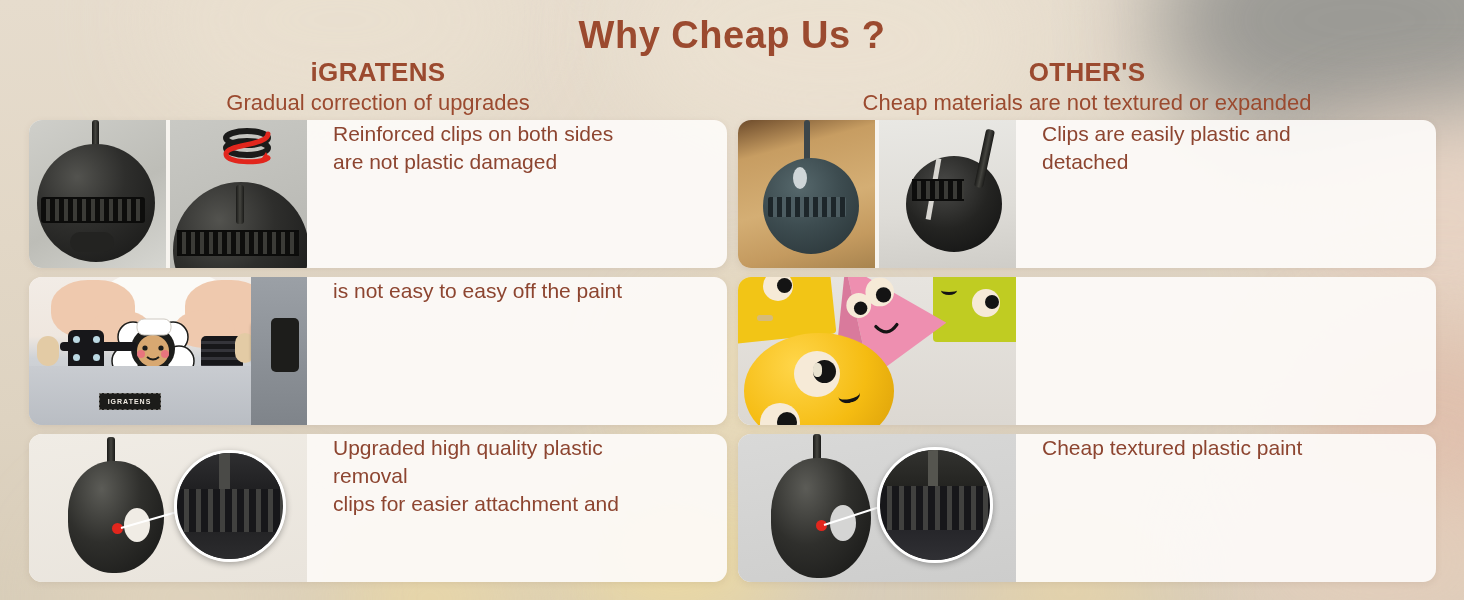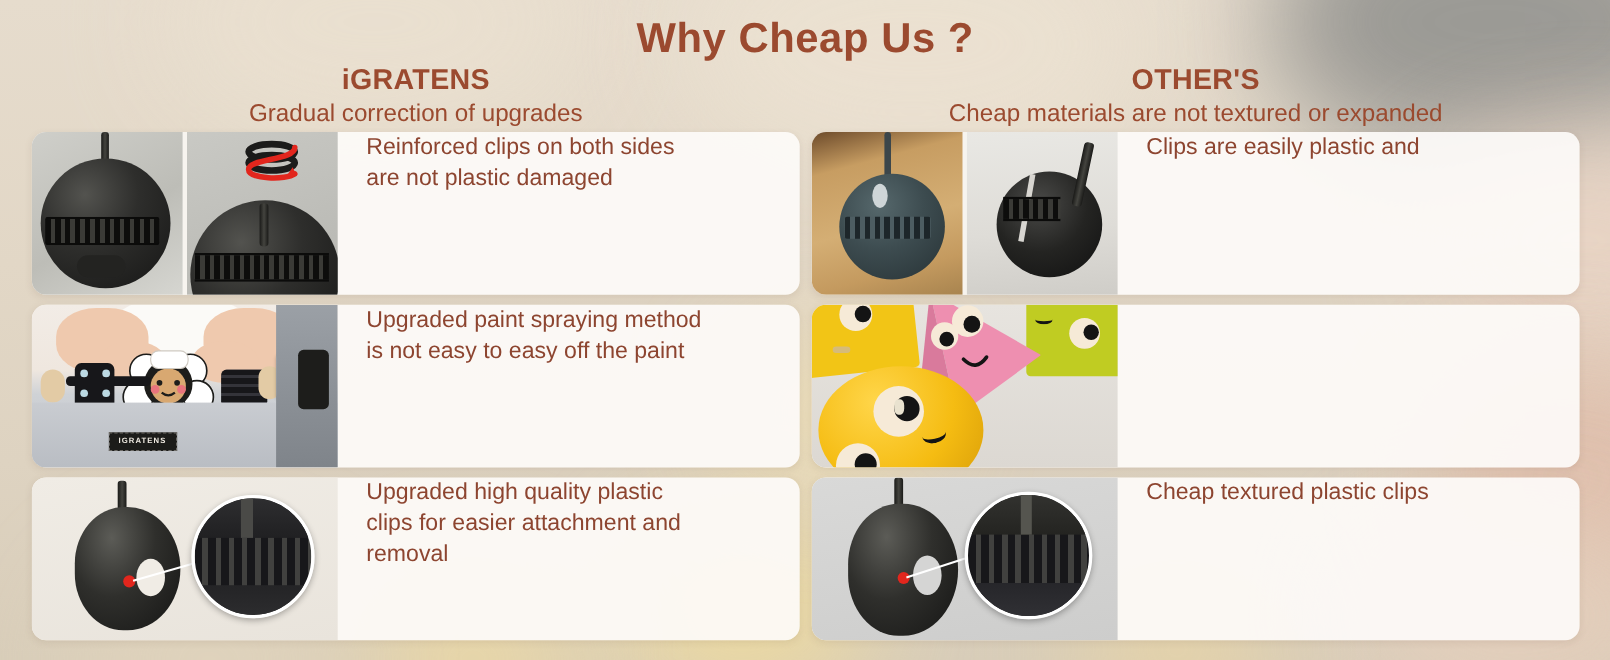--- a/index.html
+++ b/index.html
@@ -267,21 +267,20 @@
         </div>
 
         <div style="position:absolute;left:0;bottom:0;width:100%;height:40%;background:linear-gradient(180deg,#c9ccd1,#b9bdc3);"></div>
         <div class="badge-label" style="left:25%;bottom:10%;width:62px;height:17px;">IGRATENS</div>
         <div style="position:absolute;right:0;top:0;width:20%;height:100%;background:linear-gradient(180deg,#9ba0a6,#7f848a);"></div>
         <div style="position:absolute;right:3%;top:28%;width:28px;height:54px;border-radius:5px;background:#1d1d1b;"></div>
       </div>
     </div>
     <div class="copy">
       <span>
-        <span>Upgraded paint spraying method</span>
         <span>is not easy to easy off the paint</span>
       </span>
     </div>
   </div>
 
   <div class="card">
     <div class="media">
       <div class="ph full r3l-bg">
         <div class="stem" style="left:28%;top:2%;width:8px;height:20%;"></div>
         <div class="clip-side" style="left:14%;top:18%;width:96px;height:112px;"></div>
@@ -291,22 +290,22 @@
         <div class="magnifier" style="left:52%;top:11%;width:112px;height:112px;">
           <div class="mag-band" style="top:0;height:34%;background:linear-gradient(180deg,#2e2e30,#202022);"></div>
           <div style="position:absolute;left:40%;top:0;width:11px;height:34%;background:#4a4a47;"></div>
           <div class="mag-band" style="bottom:0;height:26%;background:linear-gradient(180deg,#242426,#2c2c2e);"></div>
         </div>
       </div>
     </div>
     <div class="copy">
       <span>
         <span>Upgraded high quality plastic</span>
+        <span>removal</span>
         <span>clips for easier attachment and</span>
-        <span>removal</span>
       </span>
     </div>
   </div>
 </div>
 
 <div id="col-right" class="col">
 
   <div class="card">
     <div class="media">
       <div class="ph half wood">
@@ -320,20 +319,21 @@
         <div class="clip-round" style="left:20%;top:24%;width:96px;height:96px;
              background:radial-gradient(circle at 40% 30%,#4a4a48 0%,#242422 50%,#101010 100%);"></div>
         <div style="position:absolute;left:38%;top:26%;width:5px;height:62px;background:#d8d6d1;transform:rotate(10deg);"></div>
         <div class="clip-ribs" style="left:24%;top:40%;width:52px;height:22px;"></div>
         <div class="stem" style="left:74%;top:6%;width:9px;height:40%;transform:rotate(12deg);"></div>
       </div>
     </div>
     <div class="copy">
       <span>
         <span>Clips are easily plastic and</span>
+        <span>detached</span>
       </span>
     </div>
   </div>
 
   <div class="card">
     <div class="media">
       <div class="ph full blocks">
 
         <div class="blk" style="left:-4%;top:-6%;width:38%;height:48%;background:#f2c516;border-radius:4px;transform:rotate(-6deg);"></div>
         <div class="eye-w" style="left:9%;top:-4%;width:30px;height:30px;"></div>
@@ -380,17 +380,17 @@
         <div class="callout-line" style="left:31%;top:61%;width:56px;transform:rotate(-18deg);"></div>
         <div class="magnifier" style="left:50%;top:9%;width:116px;height:116px;">
           <div class="mag-band" style="top:0;height:32%;background:linear-gradient(180deg,#32322f,#242421);"></div>
           <div style="position:absolute;left:44%;top:0;width:10px;height:32%;background:#55554f;"></div>
           <div class="mag-band" style="bottom:0;height:28%;background:linear-gradient(180deg,#26262a,#303034);"></div>
         </div>
       </div>
     </div>
     <div class="copy">
       <span>
-        <span>Cheap textured plastic clips</span>
+        <span>Cheap textured plastic paint</span>
       </span>
     </div>
   </div>
 </div>
 
 </body></html>

